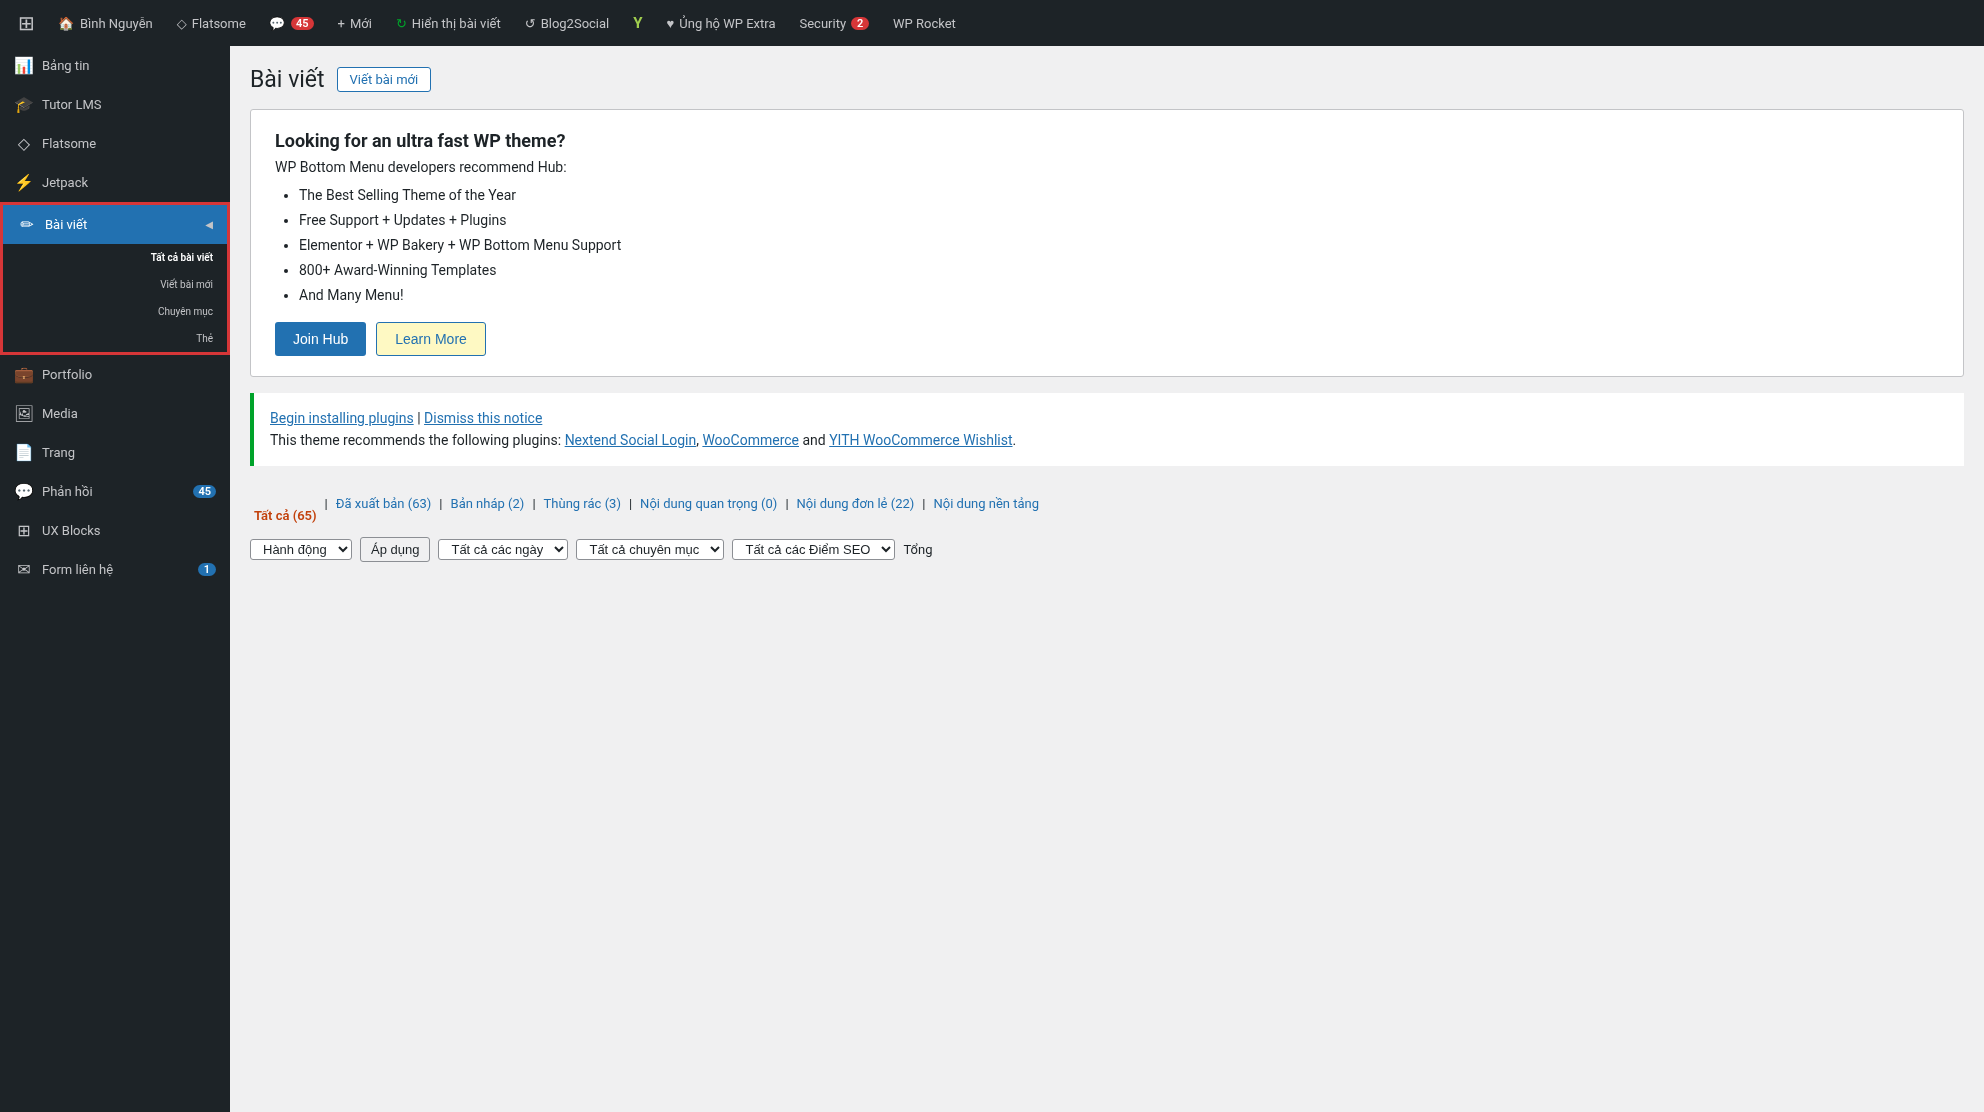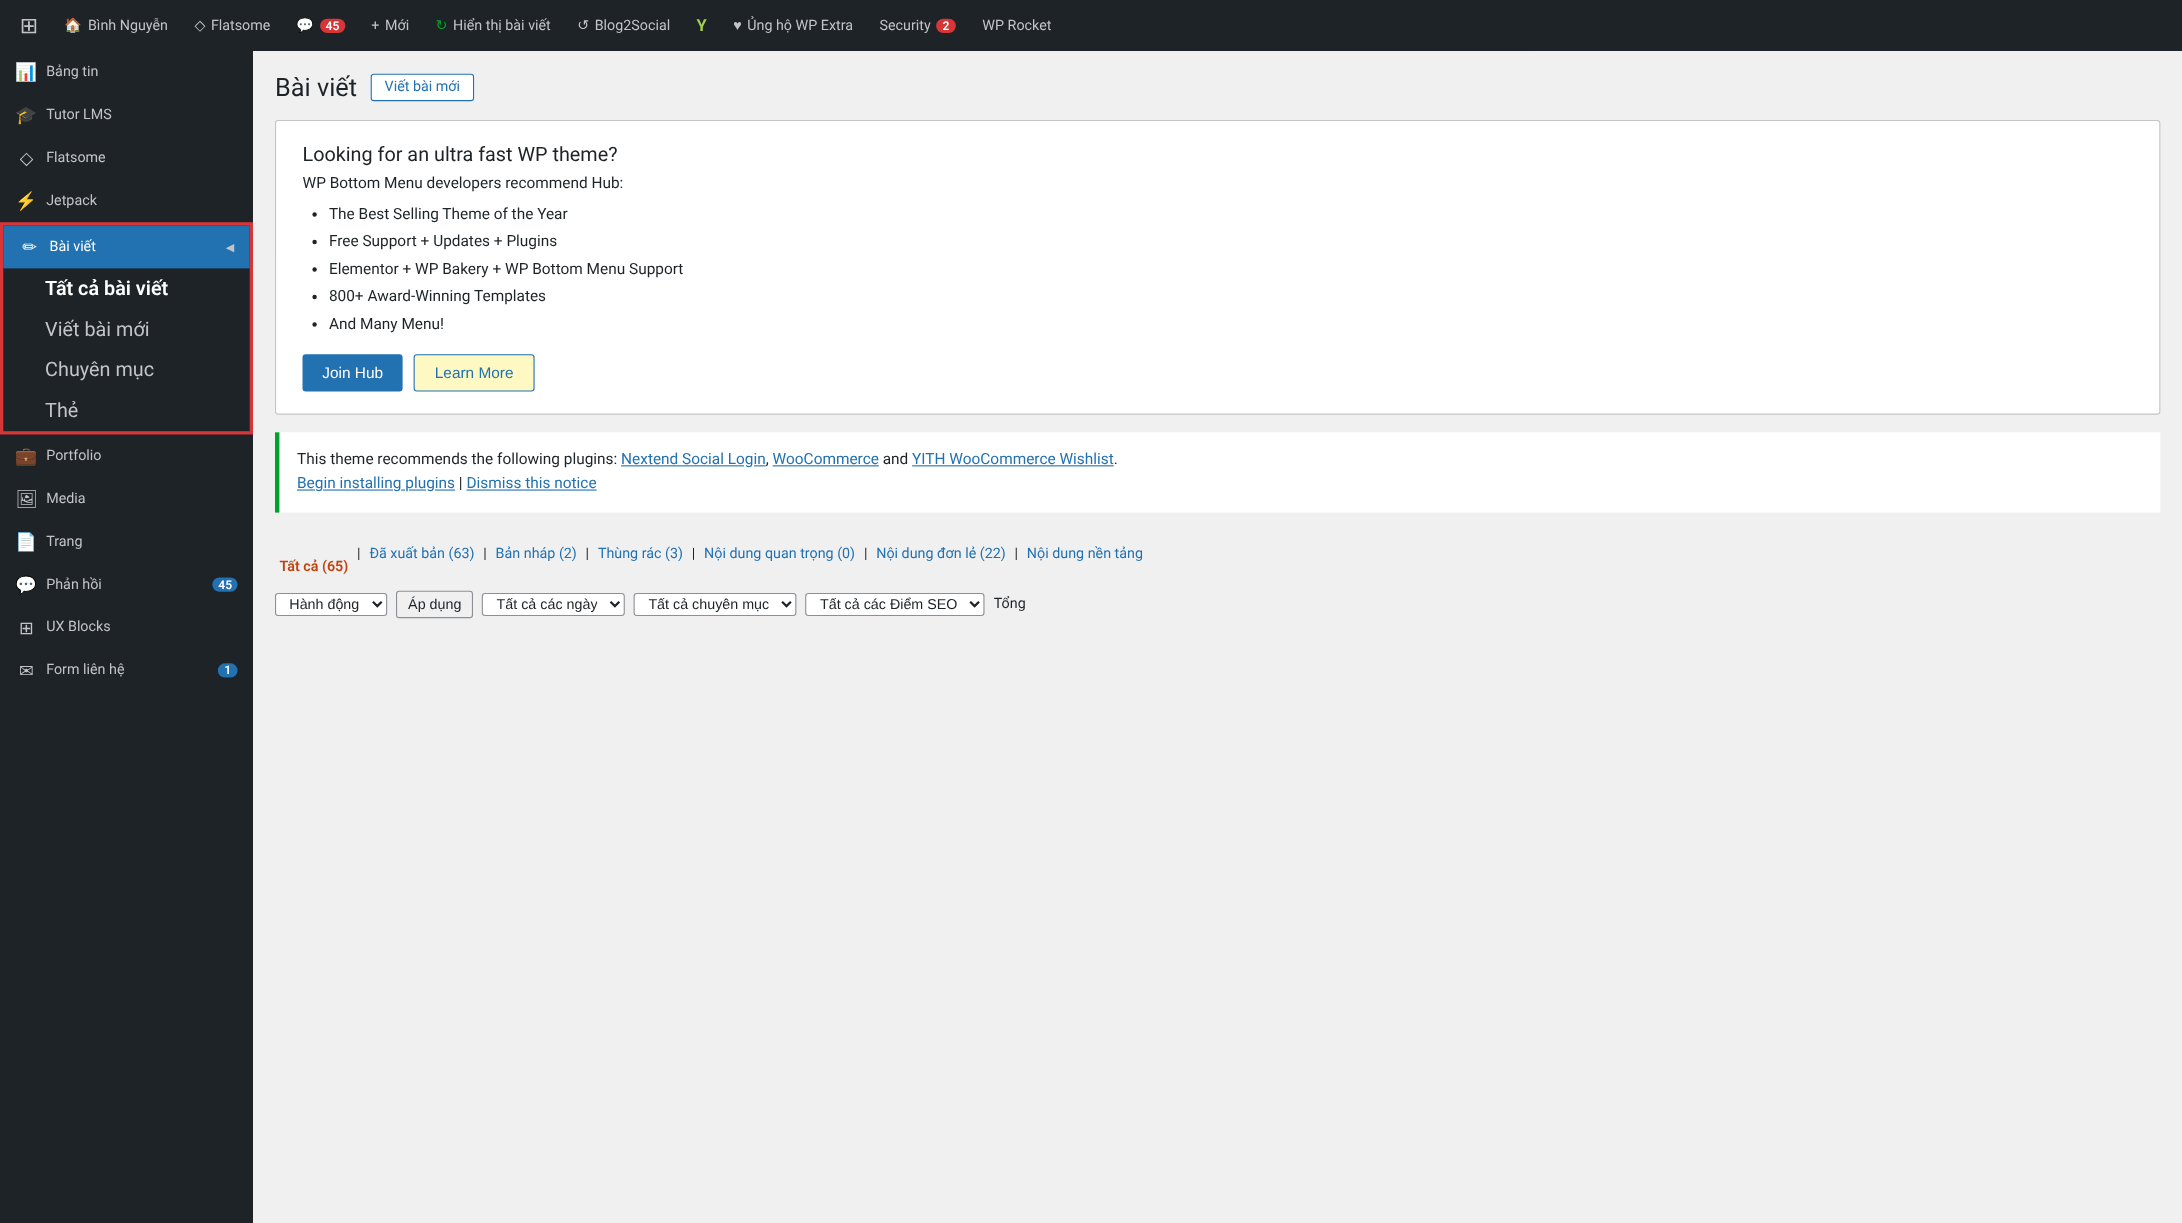--- a/index.html
+++ b/index.html
@@ -88,21 +88,22 @@
       gap: 8px;
       padding: 10px 14px;
       cursor: pointer;
       font-size: 13px;
     }
     .sidebar-sub-item {
       display: block;
       padding: 8px 14px 8px 38px;
       color: #c3c4c7;
       cursor: pointer;
-      font-size: 18px;
+      font-size: 10px;
+      text-align: right;
     }
     .sidebar-sub-item.active { color: #fff; font-weight: 600; }
 
     
     .main-content {
       flex: 1;
       padding: 20px 20px 20px 20px;
       background: #f0f0f1;
       overflow-x: hidden;
     }
@@ -132,21 +133,21 @@
     
     .promo-box {
       background: #fff;
       border: 1px solid #c3c4c7;
       border-radius: 3px;
       padding: 20px 24px;
       margin-bottom: 16px;
     }
     .promo-title {
       font-size: 18px;
-      font-weight: 400;
+      font-weight: 700;
       color: #1d2327;
       margin-bottom: 8px;
     }
     .promo-subtitle {
       font-size: 14px;
       color: #1d2327;
       margin-bottom: 10px;
     }
     .promo-list {
       list-style: disc;
@@ -380,30 +381,30 @@
         <li>And Many Menu!</li>
       </ul>
       <div class="promo-buttons">
         <button class="btn-join">Join Hub</button>
         <button class="btn-learn">Learn More</button>
       </div>
     </div>
 
     <div class="plugin-notice">
       <p>
+        <a>Begin installing plugins</a>
+        <span> | </span>
+        <a>Dismiss this notice</a>
+      </p>
+      <p>
         <span>This theme recommends the following plugins:</span>
         <a>Nextend Social Login</a>,
         <a>WooCommerce</a>
         <span> and </span>
         <a>YITH WooCommerce Wishlist</a><span>.</span>
-      </p>
-      <p>
-        <a>Begin installing plugins</a>
-        <span> | </span>
-        <a>Dismiss this notice</a>
       </p>
     </div>
 
     <div class="filter-bar">
       <span class="filter-item active">
         <span>Tất cả</span>
         <span>(65)</span>
       </span>
       <span class="filter-separator">|</span>
       <a class="filter-item">

